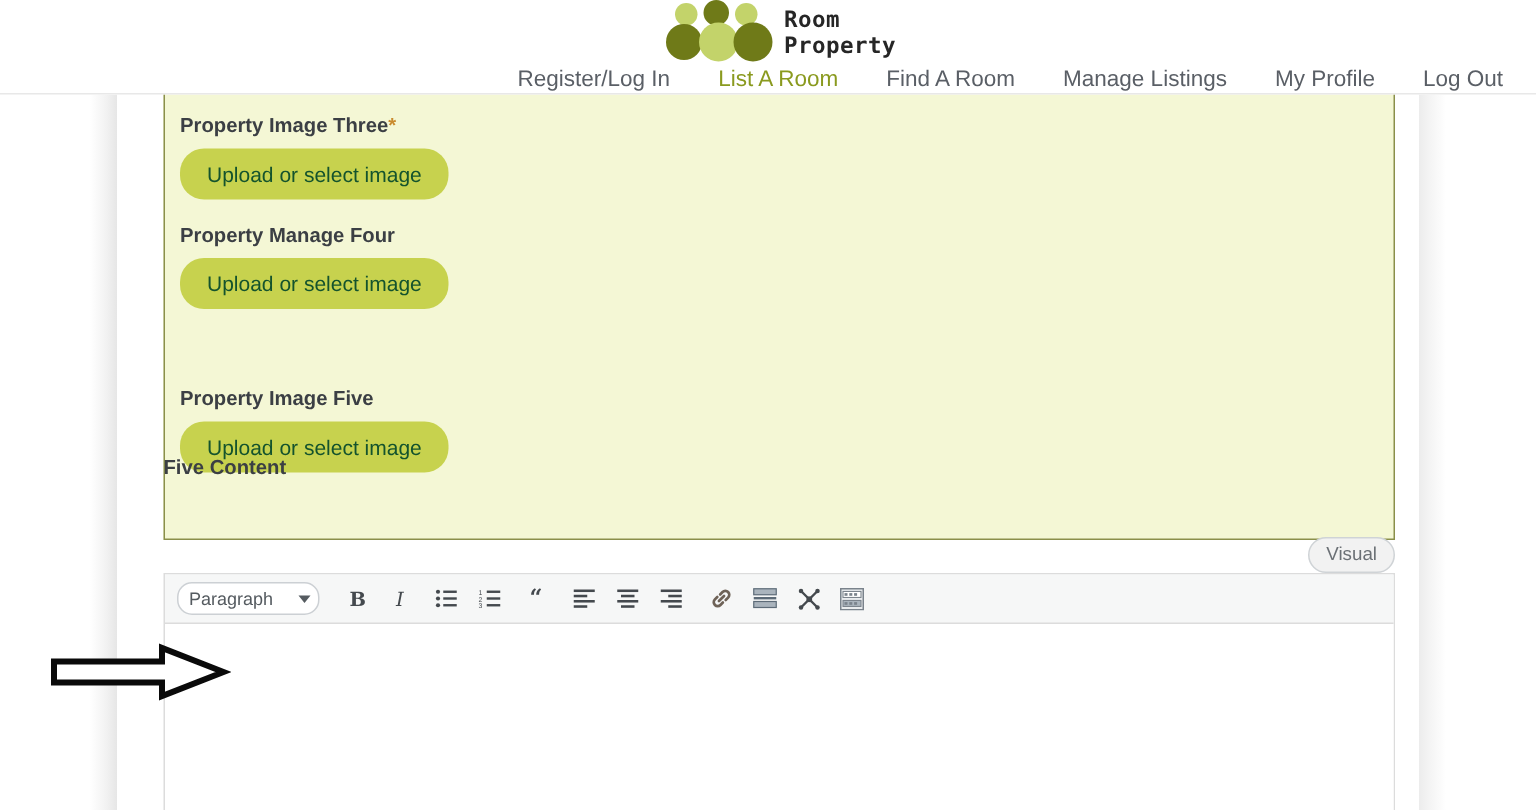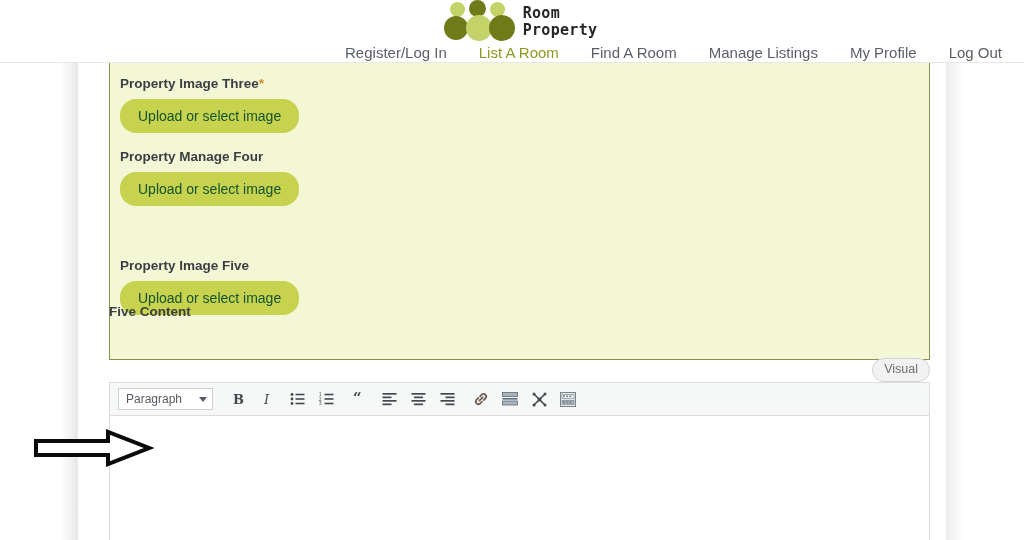--- a/index.html
+++ b/index.html
@@ -100,21 +100,21 @@
     width:821px; height:160px;
     border:1px solid #dcdcdc; background:#ffffff;
   }
   .ed-toolbar {
     height:33px; background:#f6f7f7; border-bottom:1px solid #dcdcdc;
     display:flex; align-items:center; padding:0 8px; gap:0;
   }
   .ed-select {
     display:flex; align-items:center; justify-content:space-between;
     width:95px; height:22px; margin-right:14px;
-    background:#ffffff; border:1px solid #ccd0d4; border-radius:0;
+    background:#ffffff; border:1px solid #ccd0d4; border-radius:10px;
     font-size:12px; color:#555b60; padding:0 5px 0 7px;
     cursor:pointer;
   }
   .ed-select .caret {
     width:0;height:0;border-left:4px solid transparent;border-right:4px solid transparent;
     border-top:5px solid #555b60;
   }
   .tb-btn {
     width:24px; height:24px; display:flex; align-items:center; justify-content:center;
     margin-right:5px; cursor:pointer; color:#44494e; flex:none;

